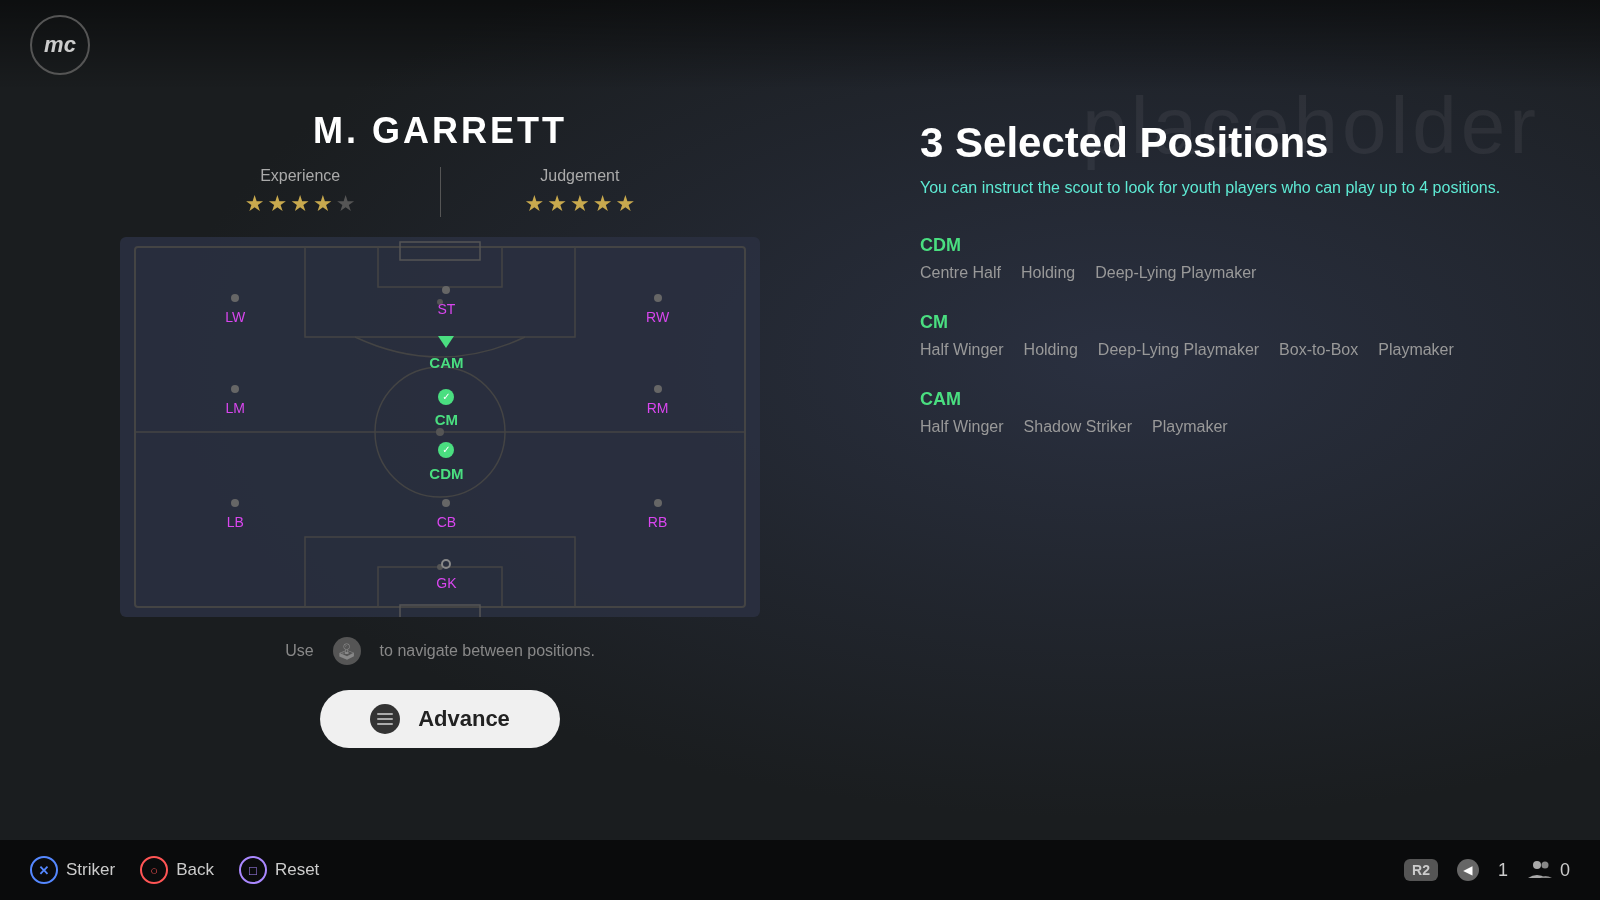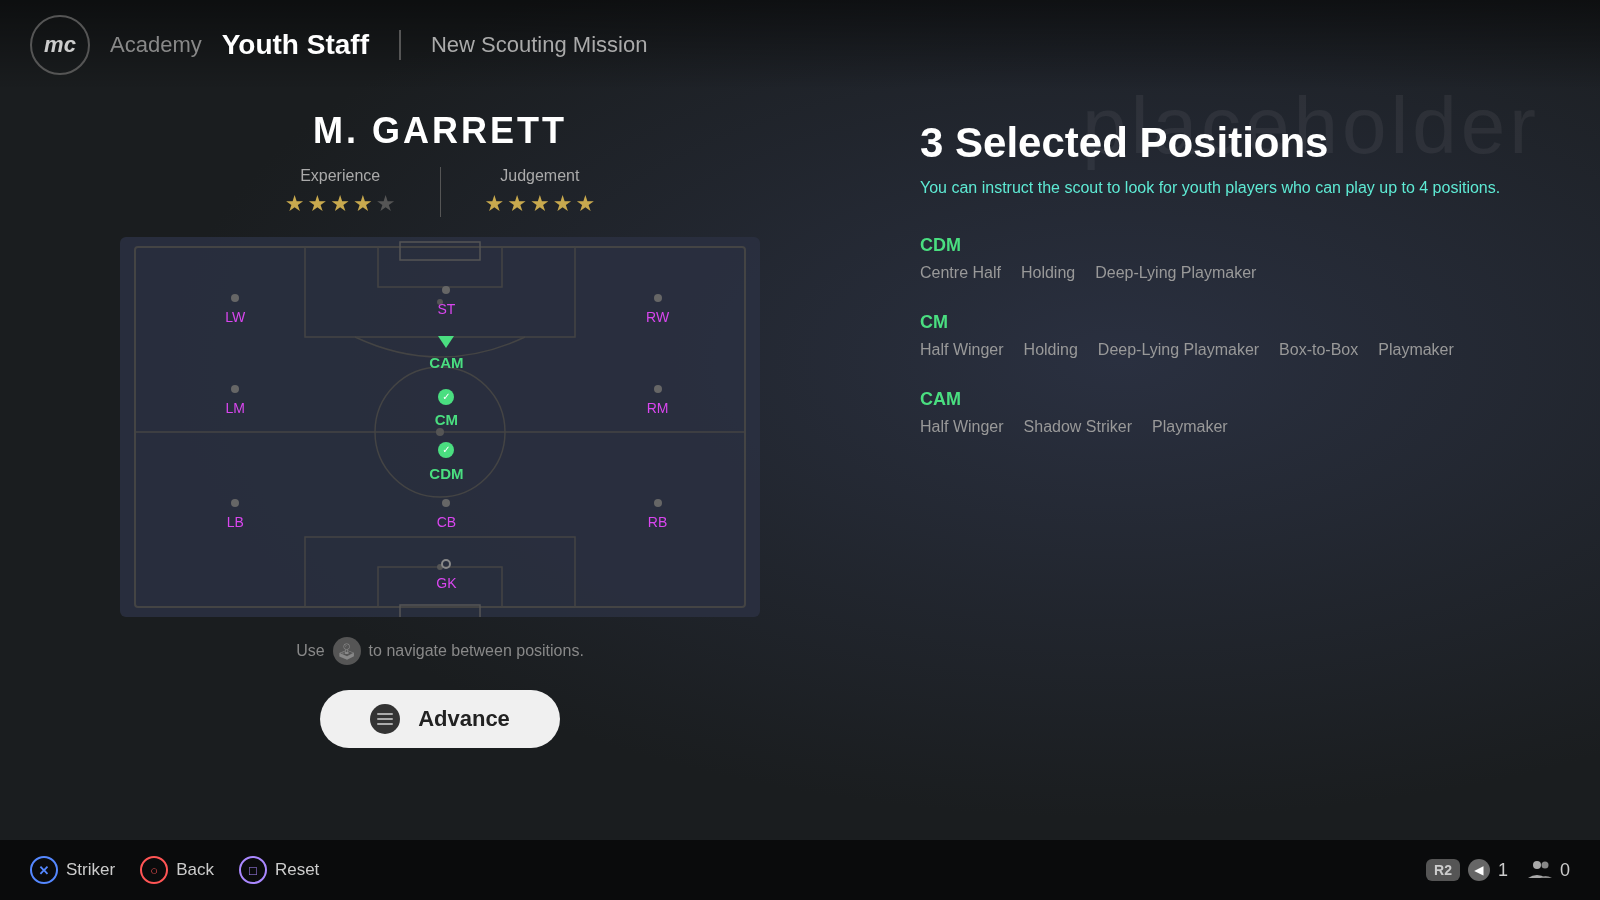--- a/index.html
+++ b/index.html
@@ -119,21 +119,21 @@
       font-size: 36px;
       font-weight: bold;
       letter-spacing: 3px;
       color: #fff;
       margin-bottom: 15px;
     }
 
     .scout-stats {
       display: flex;
       align-items: flex-end;
-      gap: 44px;
+      gap: 84px;
       margin-bottom: 20px;
     }
 
     .stat-block {
       display: flex;
       flex-direction: column;
       align-items: center;
       gap: 6px;
     }
 
@@ -214,21 +214,21 @@
       border-top: 12px solid #4ade80;
       transform: translateX(-50%);
     }
 
     .navigate-hint {
       margin-top: 20px;
       font-size: 16px;
       color: #888;
       display: flex;
       align-items: center;
-      gap: 8px;
+      gap: 19px;
     }
 
     .joystick-icon {
       width: 28px;
       height: 28px;
       border-radius: 50%;
       background: #555;
       display: inline-flex;
       align-items: center;
       justify-content: center;
@@ -361,21 +361,21 @@
       border-radius: 6px;
       padding: 3px 8px;
       font-size: 14px;
       font-weight: bold;
       color: #ccc;
     }
 
     .nav-arrows {
       display: flex;
       align-items: center;
-      gap: 8px;
+      gap: 19px;
       text-align: center;
     }
 
     .nav-num {
       font-size: 18px;
       color: #ccc;
     }
 
     .arrow-btn {
       width: 22px;
@@ -399,26 +399,20 @@
 </head>
 <body>
 
 <div class="bg-overlay"></div>
 
 <div class="placeholder-text">placeholder</div>
 
 <nav class="top-nav">
   <div class="logo-circle">
     <span class="logo-inner">mc</span>
-  </div>
-  <div class="nav-breadcrumb">
-    <span class="nav-academy">Academy</span>
-    <span class="nav-youth-staff">Youth Staff</span>
-    <div class="nav-divider"></div>
-    <span class="nav-scouting">New Scouting Mission</span>
   </div>
 </nav>
 
 <div class="main-content">
 
   <div class="left-panel">
     <div class="scout-name">M. GARRETT</div>
 
     <div class="scout-stats">
       <div class="stat-block">

